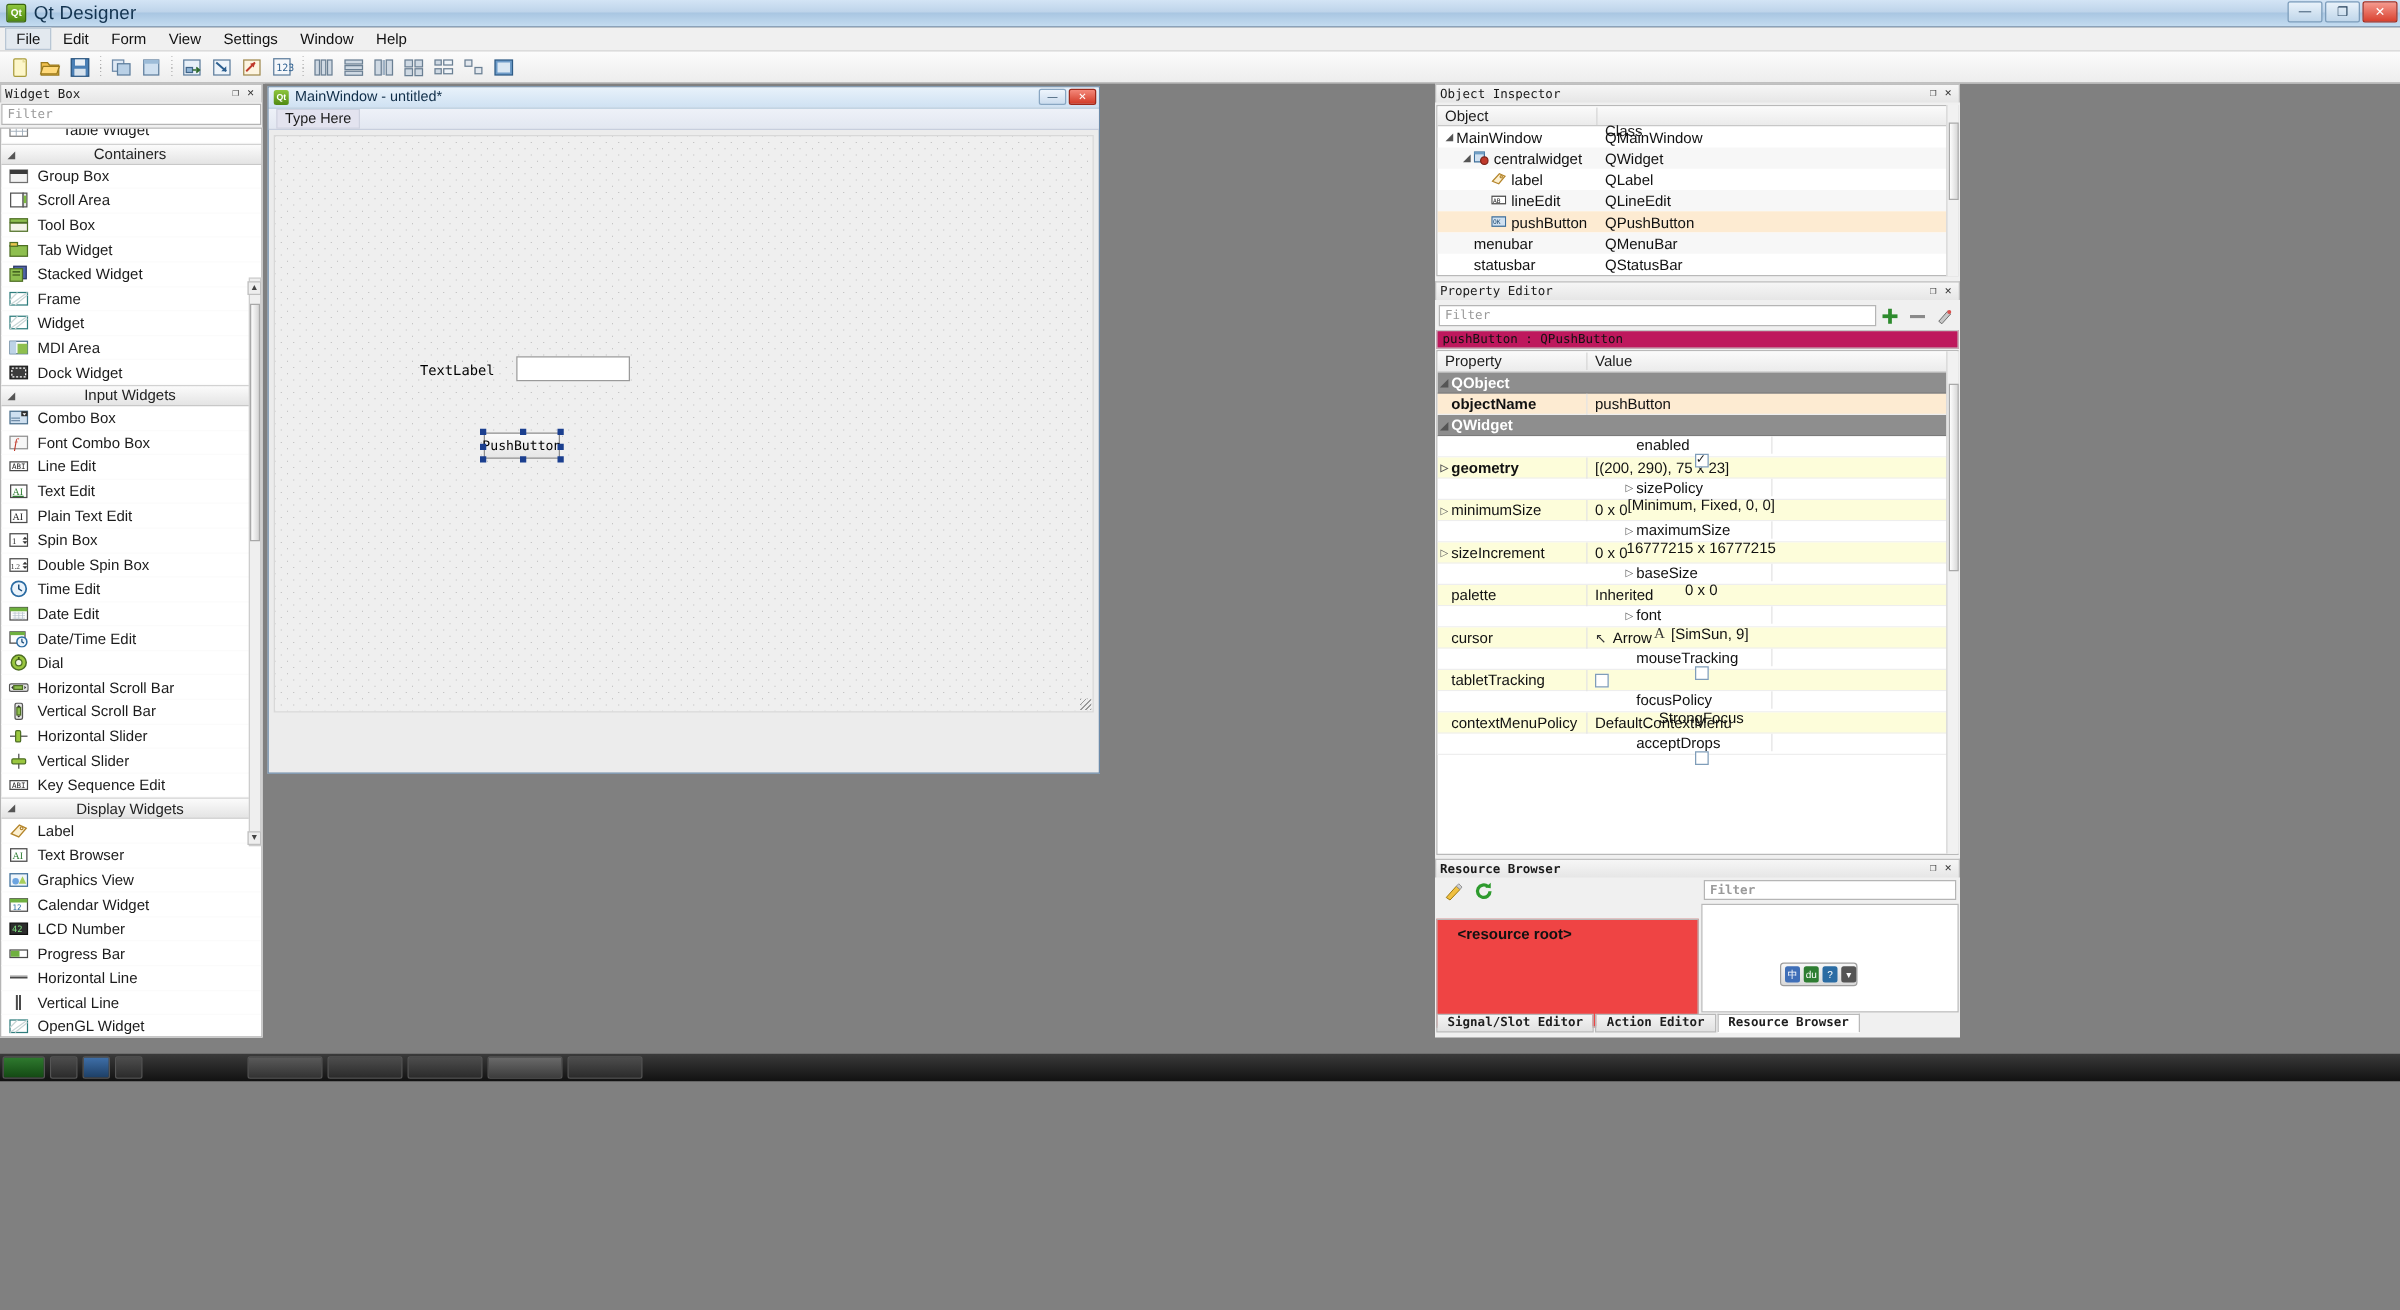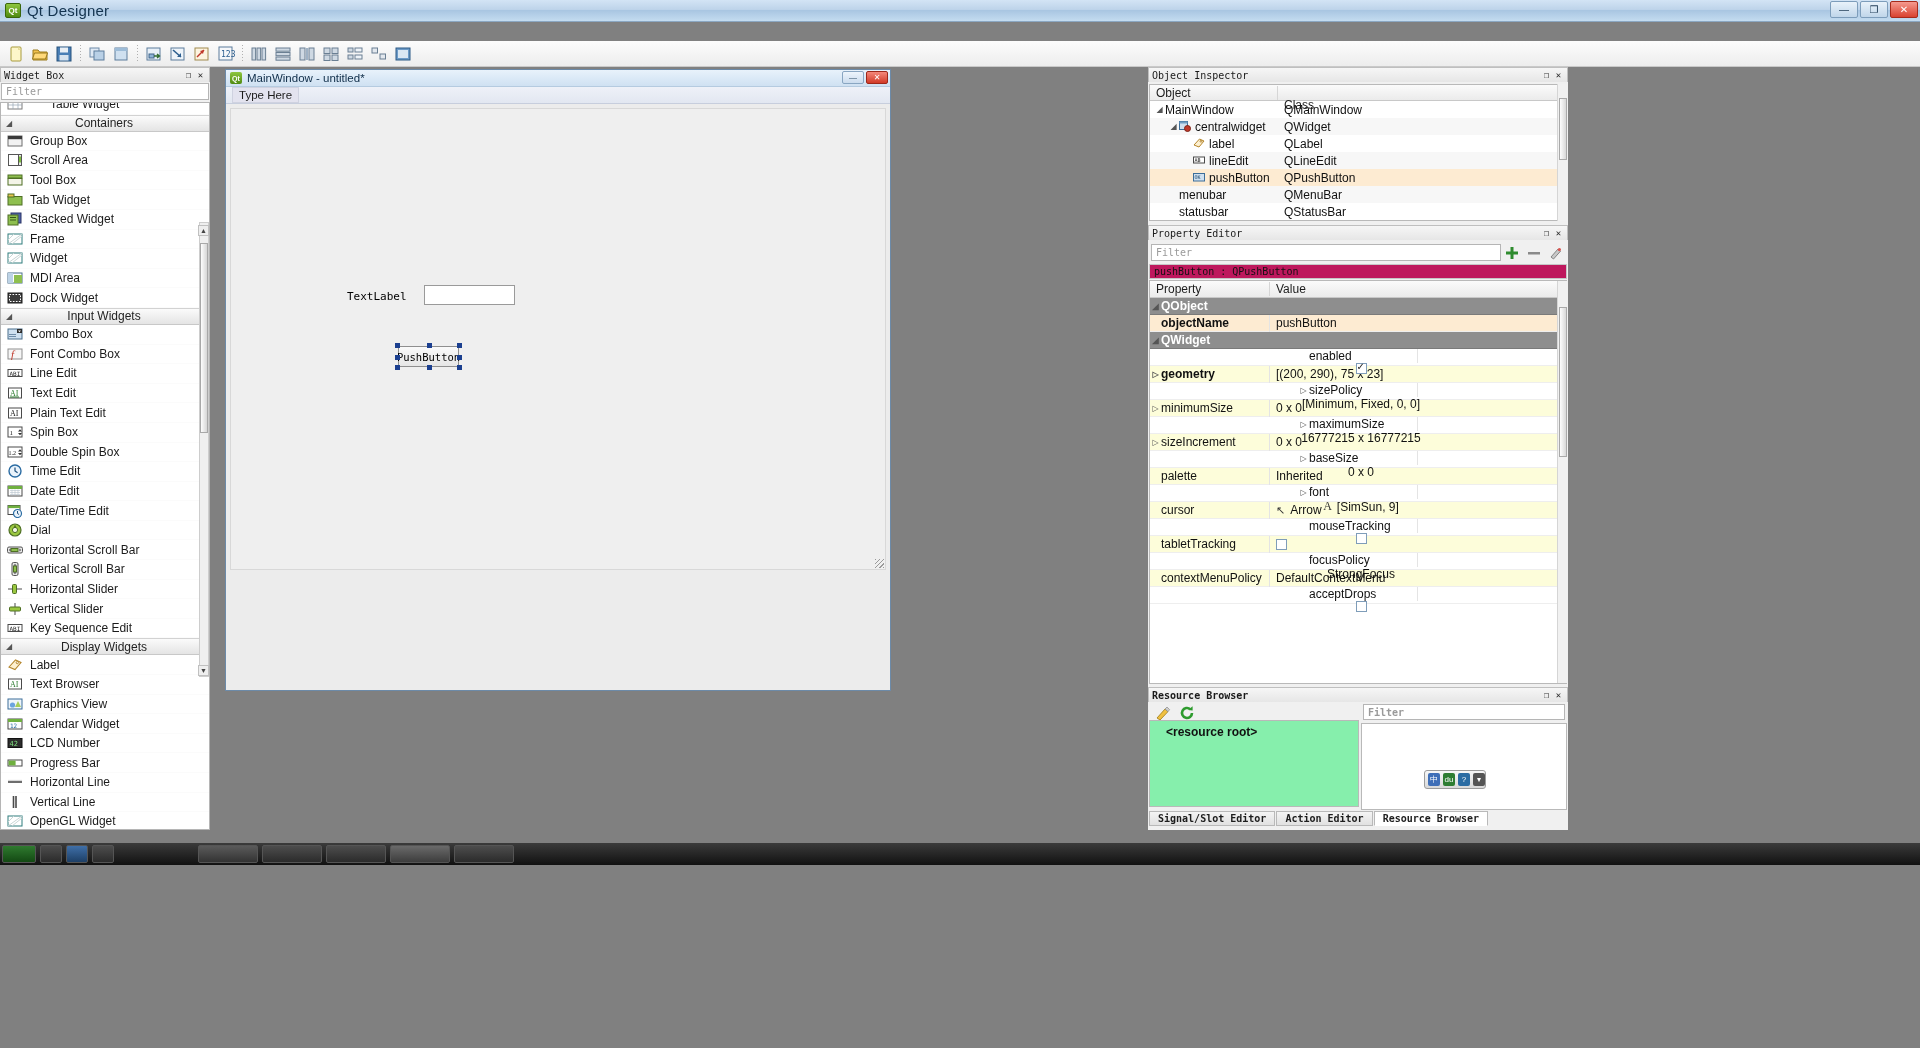--- a/index.html
+++ b/index.html
@@ -120,21 +120,21 @@
     background: linear-gradient(to right,#fdfdfd,#d6d6d6); border:1px solid #a8a8a8; }
   .wb-arrow { position:absolute; right:1px; width:11px; height:11px; background:#eee;
     border:1px solid #c0c0c0; font-size:7px; display:flex; align-items:center; justify-content:center; color:#444;}
 
   
   #formarea {
     position: absolute; left: 212px; top: 67px; width: 936px; height: 763px;
     background: #808080;
   }
   #mdi-window {
-    position: absolute; left: 13px; top: 2px; width: 666px; height: 622px;
+    position: absolute; left: 2px; top: 2px; width: 666px; height: 550px;
     border: 1px solid #6c8aa8; background: #ececec;
   }
   #mdi-titlebar {
     height: 17px; background: linear-gradient(to bottom,#e8f2fb,#cfe1f2);
     border-bottom: 1px solid #b5cbe0;
     display: flex; align-items: center; padding-left: 4px; position: relative;
   }
   #mdi-titlebar .qtbadge {
     width: 12px; height: 12px; margin-right: 5px;
     background: linear-gradient(to bottom,#8ec63f,#4f8a10);
@@ -235,22 +235,22 @@
     display:inline-block; position:relative; }
   .chk.on:after { content:"✓"; position:absolute; left:0px; top:-3px; font-size:10px; color:#1c1c1c; }
   #pe-sb { position:absolute; right:1px; top:56px; width:10px; height:402px; background:#f1f1f1; border-left:1px solid #d5d5d5;}
   #pe-sb .thumb { position:absolute; left:1px; top:26px; width:8px; height:150px;
     background:linear-gradient(to right,#fdfdfd,#d8d8d8); border:1px solid #a9a9a9;}
 
   
   #resbrowser { position:absolute; left:0; top:620px; width:420px; height:143px;font-weight:bold; }
   #rb-tools { position:absolute; left:1px; top:17px; width:418px; height:18px;
     background:#f0f0f0; display:flex; align-items:center; padding-left:6px; gap:8px; }
-  #rb-left { position:absolute; left:1px; top:33px; width:210px; height:87px;
-    background:#86efac; border:1px solid #b9b9b9; padding:4px 0 0 16px; font-size:12px; color:#111; }
+  #rb-left { position:absolute; left:1px; top:48px; width:210px; height:87px;
+    background:#ef4444; border:1px solid #b9b9b9; padding:4px 0 0 16px; font-size:12px; color:#111; }
   #rb-right { position:absolute; left:213px; top:36px; width:206px; height:87px;
     background:#fff; border:1px solid #b9b9b9; }
   #rb-filter { position:absolute; left:215px; top:17px; width:202px; height:16px;
     background:#fff; border:1px solid #b5b5b5; display:flex; align-items:center; padding-left:4px;
     font-family:"DejaVu Sans Mono", monospace; font-size:10px; color:#9a9a9a; }
   #rb-tabs { position:absolute; left:1px; top:124px; width:418px; height:15px; display:flex; }
   .rb-tab { height:15px; padding:0 8px; border:1px solid #b9b9b9; background:linear-gradient(to bottom,#f4f4f4,#e1e1e1);
     display:flex; align-items:center; font-family:"DejaVu Sans Mono", monospace; font-size:10px; color:#1d1d1d; margin-right:1px; }
   .rb-tab.active { background:#fff; border-bottom-color:#fff; }
 
@@ -279,20 +279,29 @@
   <div class="titlebar">
     <div class="qt-logo">Qt</div>
     <div class="title">Qt Designer</div>
     <div class="win-btns">
       <div class="win-btn">—</div>
       <div class="win-btn">❐</div>
       <div class="win-btn close">✕</div>
     </div>
   </div>
 
+  <div class="menubar" id="menubar">
+      <div class="mi active">File</div>
+      <div class="mi">Edit</div>
+      <div class="mi">Form</div>
+      <div class="mi">View</div>
+      <div class="mi">Settings</div>
+      <div class="mi">Window</div>
+      <div class="mi">Help</div>
+    </div>
 
   <div class="toolbar" id="toolbar">
       <div class="tb-icon">
         <svg width="18" height="18" viewBox="0 0 18 18">
           <rect x="4" y="2" width="10" height="14" rx="1" fill="#fdf6c9" stroke="#a89b3c"></rect>
           <path d="M11 2 L14 5 L11 5 Z" fill="#e6dc9a"></path>
         </svg>
       </div>
       <div class="tb-icon">
         <svg width="18" height="18" viewBox="0 0 18 18">

